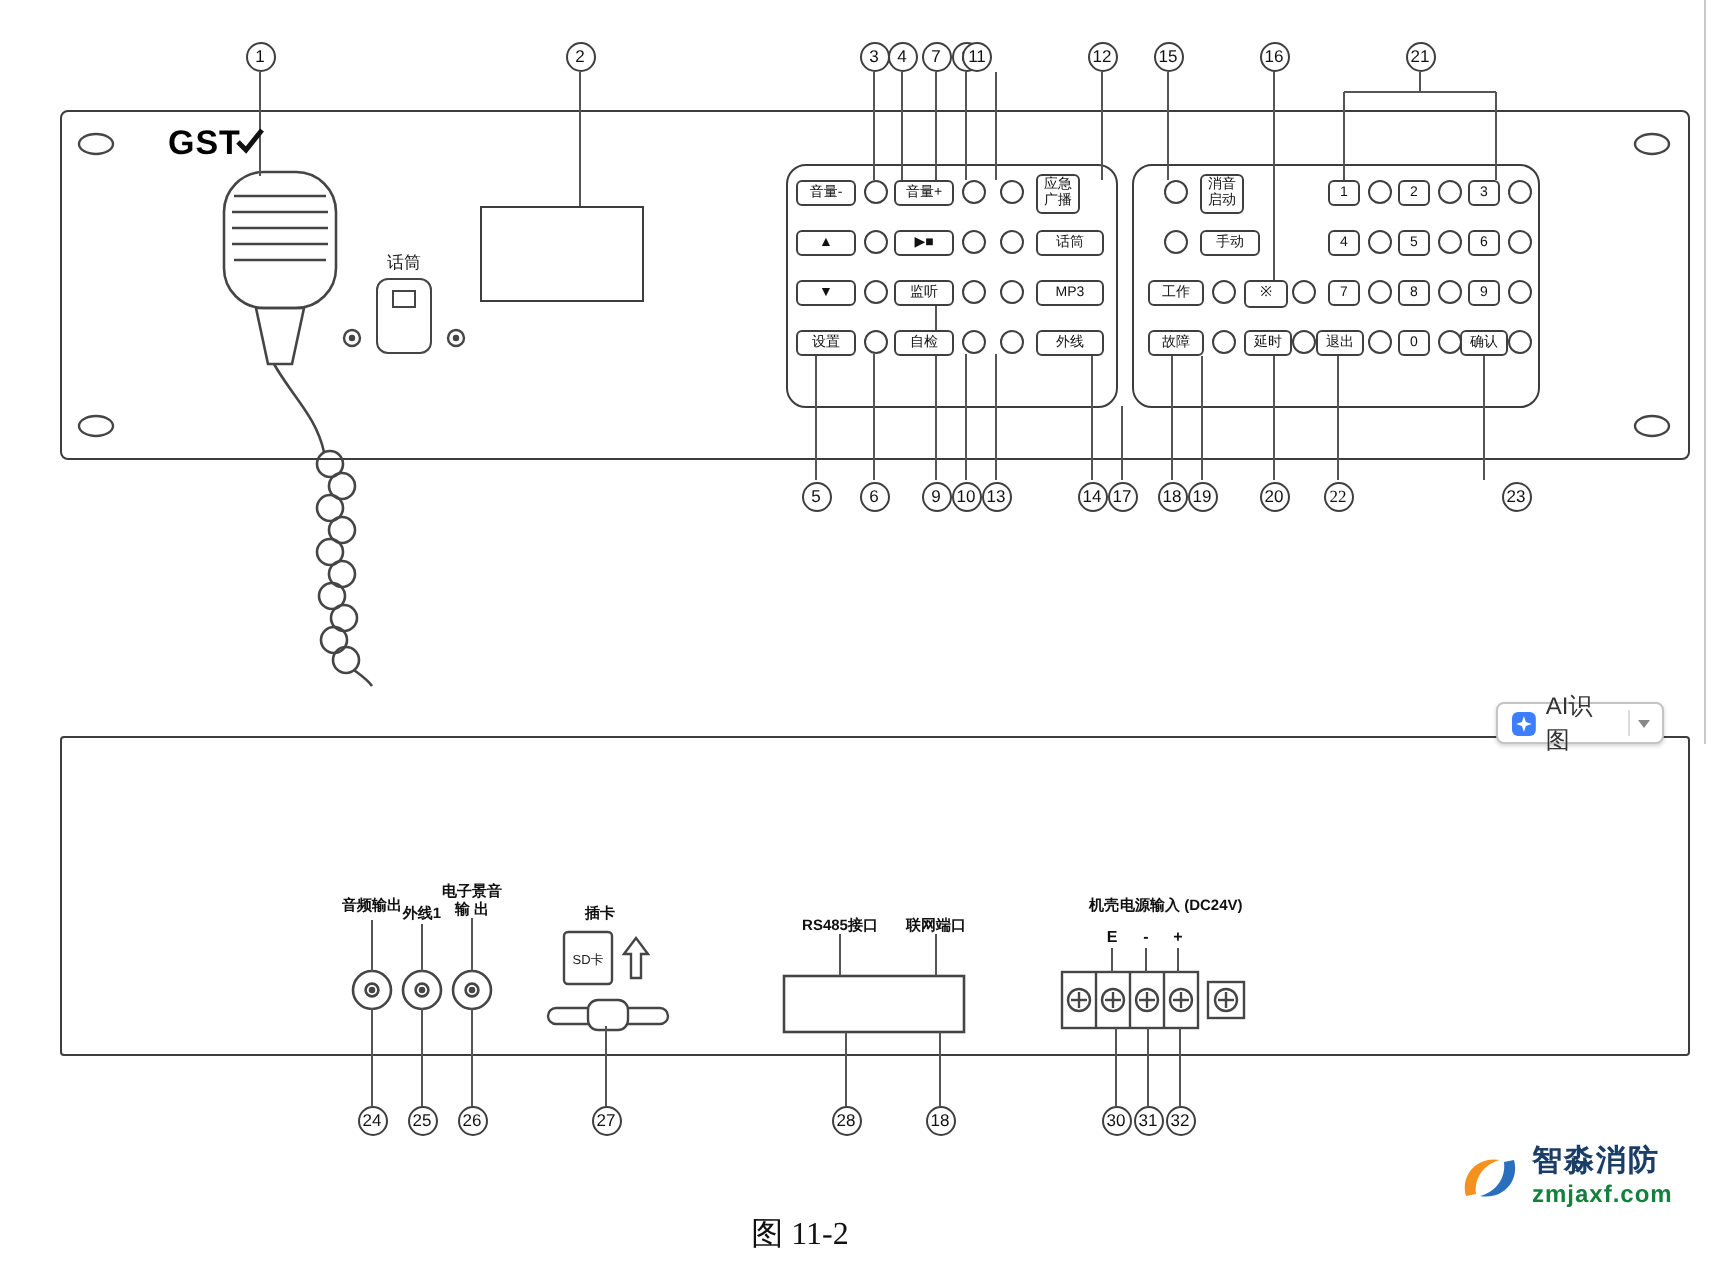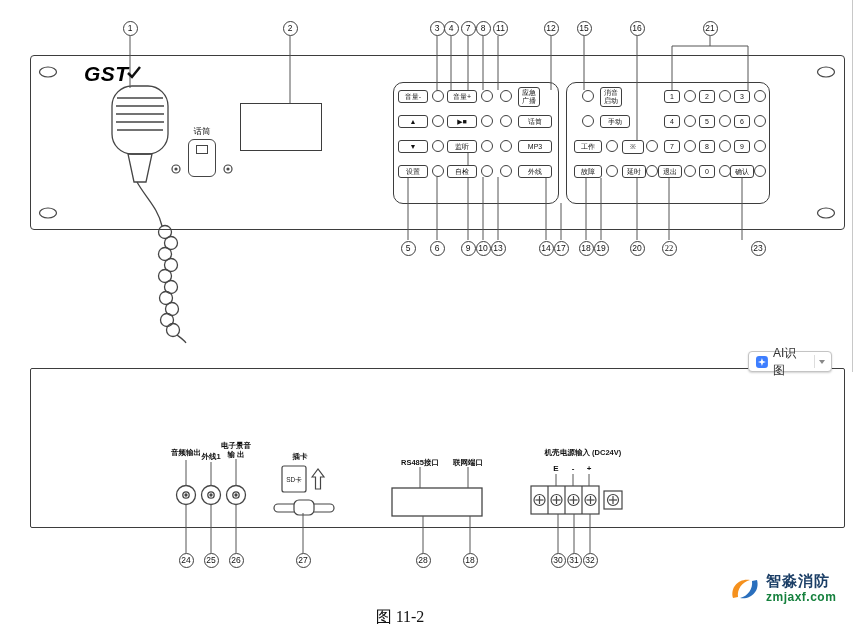--- a/index.html
+++ b/index.html
@@ -16,21 +16,21 @@
         align-items:center;justify-content:center;text-align:center;font-size:7px;line-height:1.08;
         color:#111;box-sizing:border-box;z-index:5;padding:0 1px;word-break:break-all;}
   .kcirc{position:absolute;width:12px;height:12px;border:1px solid #3f3f3f;border-radius:50%;
          background:#fff;box-sizing:border-box;z-index:5;}
   .cal{position:absolute;width:15px;height:15px;border:1px solid #3f3f3f;border-radius:50%;background:#fff;
        display:flex;align-items:center;justify-content:center;font-size:8.5px;color:#111;
        box-sizing:border-box;z-index:6;}
   .blbl{position:absolute;font-size:7.5px;font-weight:bold;color:#111;text-align:center;z-index:5;line-height:1.2;}
   .tlbl{position:absolute;font-size:8px;font-weight:bold;color:#111;text-align:center;z-index:5;}
   #brand{position:absolute;left:84px;top:62px;display:flex;align-items:center;z-index:5;color:#000;}
-  #brand-text{font-style:italic;font-weight:900;font-size:21px;letter-spacing:0.5px;}
+  #brand-text{font-weight:900;font-size:17px;letter-spacing:0.5px;}
   #brand svg{margin-left:-3px;margin-top:-4px;}
   #panel-title{position:absolute;left:136px;top:66px;font-size:15px;font-weight:bold;
                letter-spacing:0.5px;color:#111;z-index:5;white-space:nowrap;}
   #mic-label{position:absolute;left:184px;top:126px;width:36px;text-align:center;font-size:8.5px;color:#111;z-index:5;}
   #ai-button{position:absolute;left:748px;top:351px;width:84px;height:21px;display:flex;align-items:center;
              gap:4px;padding:0 6px;background:#fff;border:1px solid #c4c4c4;border-radius:4px;font-size:12px;
              color:#333;box-shadow:0 1px 2px rgba(0,0,0,.18);z-index:10;box-sizing:border-box;cursor:pointer;}
   .ai-div{width:1px;height:13px;background:#ddd;margin-left:2px;}
   .ai-caret{width:0;height:0;border-left:3.5px solid transparent;border-right:3.5px solid transparent;
             border-top:4.5px solid #888;}
@@ -225,21 +225,21 @@
   </div>
 
   <div id="caption">图 11-2</div>
 
 <div class="cal" style="left: 122.5px; top: 20.5px;">1</div>
     <div class="cal" style="left: 282.5px; top: 20.5px;">2</div>
     <div class="cal" style="left: 429.5px; top: 20.5px;">3</div>
     <div class="cal" style="left: 443.5px; top: 20.5px;">4</div>
     <div class="cal" style="left: 460.5px; top: 20.5px;">7</div>
     <div class="cal" style="left: 475.5px; top: 20.5px;">8</div>
-    <div class="cal" style="left: 493px; top: 20.5px;">11</div>
+    <div class="cal" style="left: 481px; top: 20.5px;">11</div>
     <div class="cal" style="left: 543.5px; top: 20.5px;">12</div>
     <div class="cal" style="left: 576.5px; top: 20.5px;">15</div>
     <div class="cal" style="left: 629.5px; top: 20.5px;">16</div>
     <div class="cal" style="left: 702.5px; top: 20.5px;">21</div>
     <div class="cal" style="left: 400.5px; top: 240.5px;">5</div>
     <div class="cal" style="left: 429.5px; top: 240.5px;">6</div>
     <div class="cal" style="left: 460.5px; top: 240.5px;">9</div>
     <div class="cal" style="left: 475.5px; top: 240.5px;">10</div>
     <div class="cal" style="left: 490.5px; top: 240.5px;">13</div>
     <div class="cal" style="left: 538.5px; top: 240.5px;">14</div>

